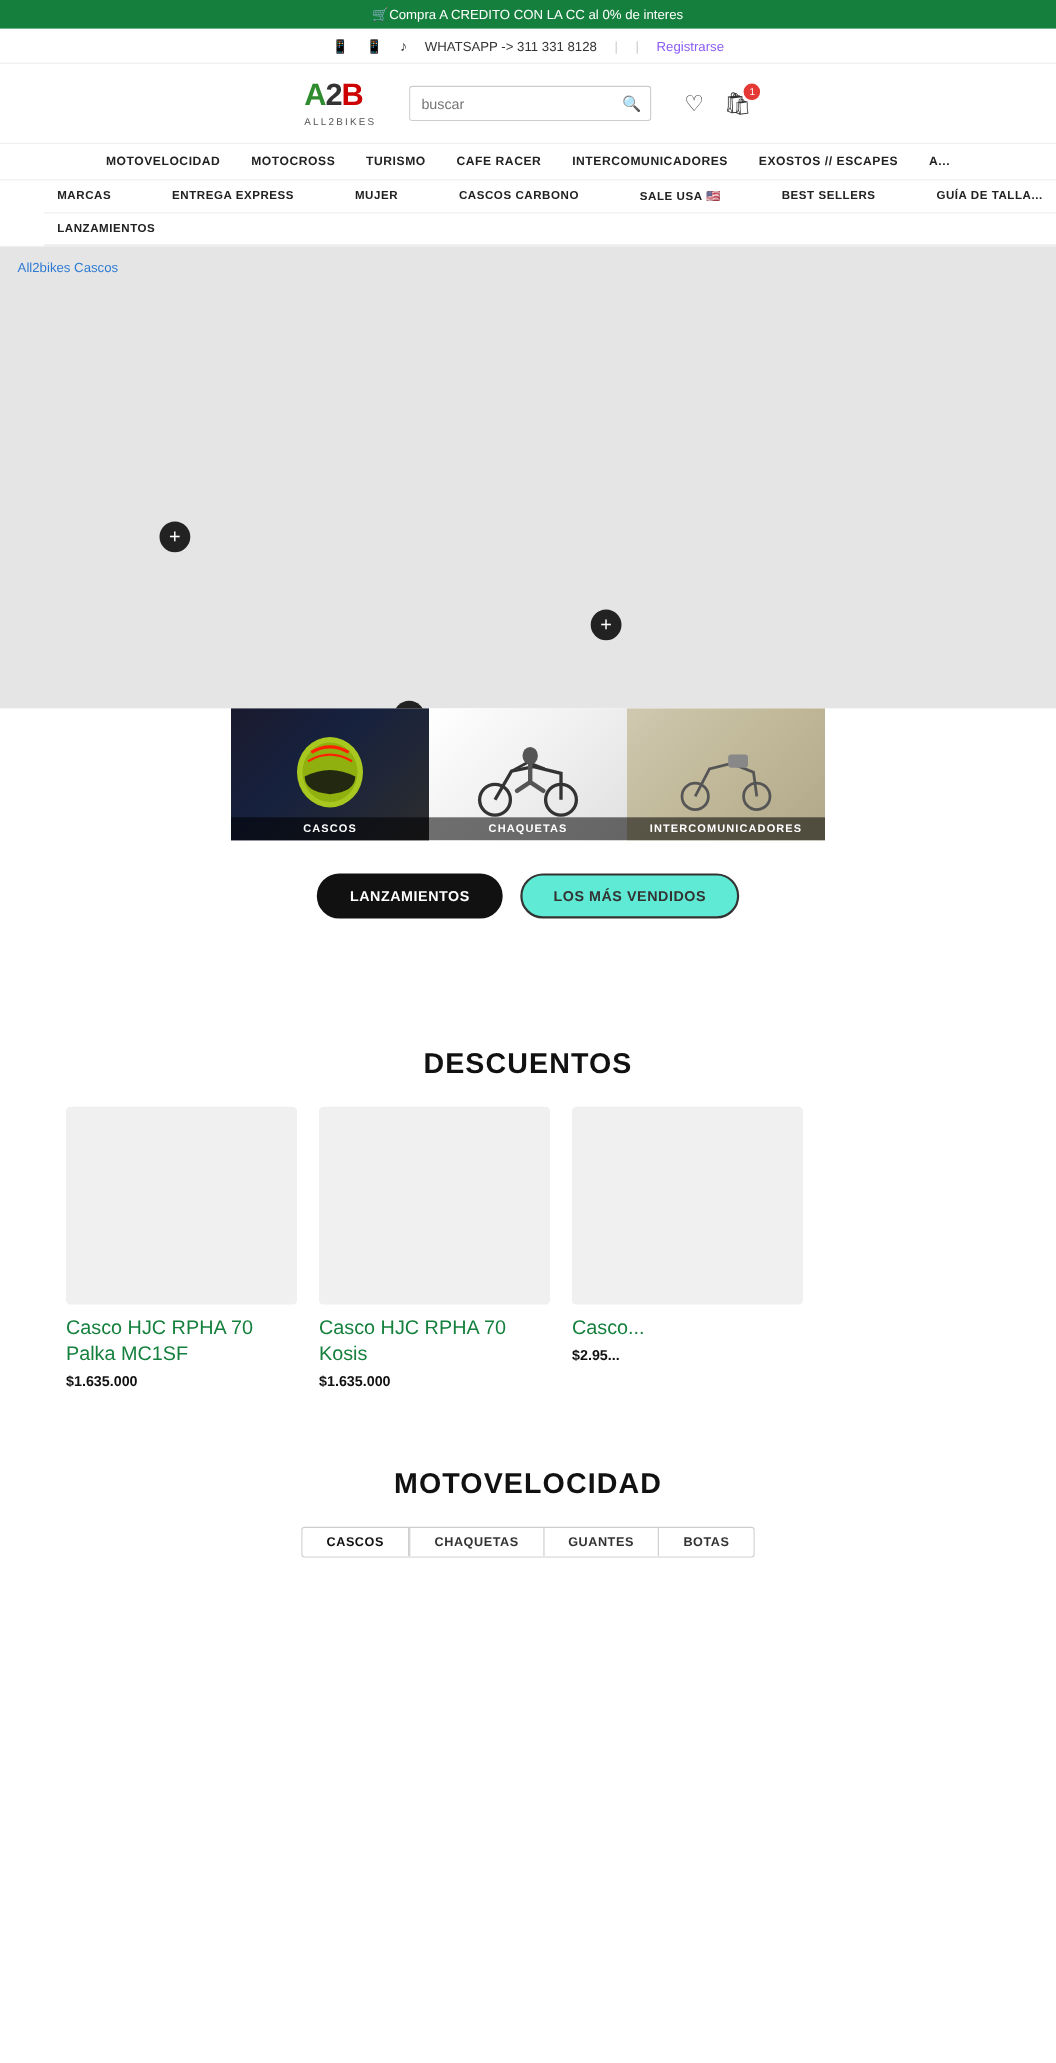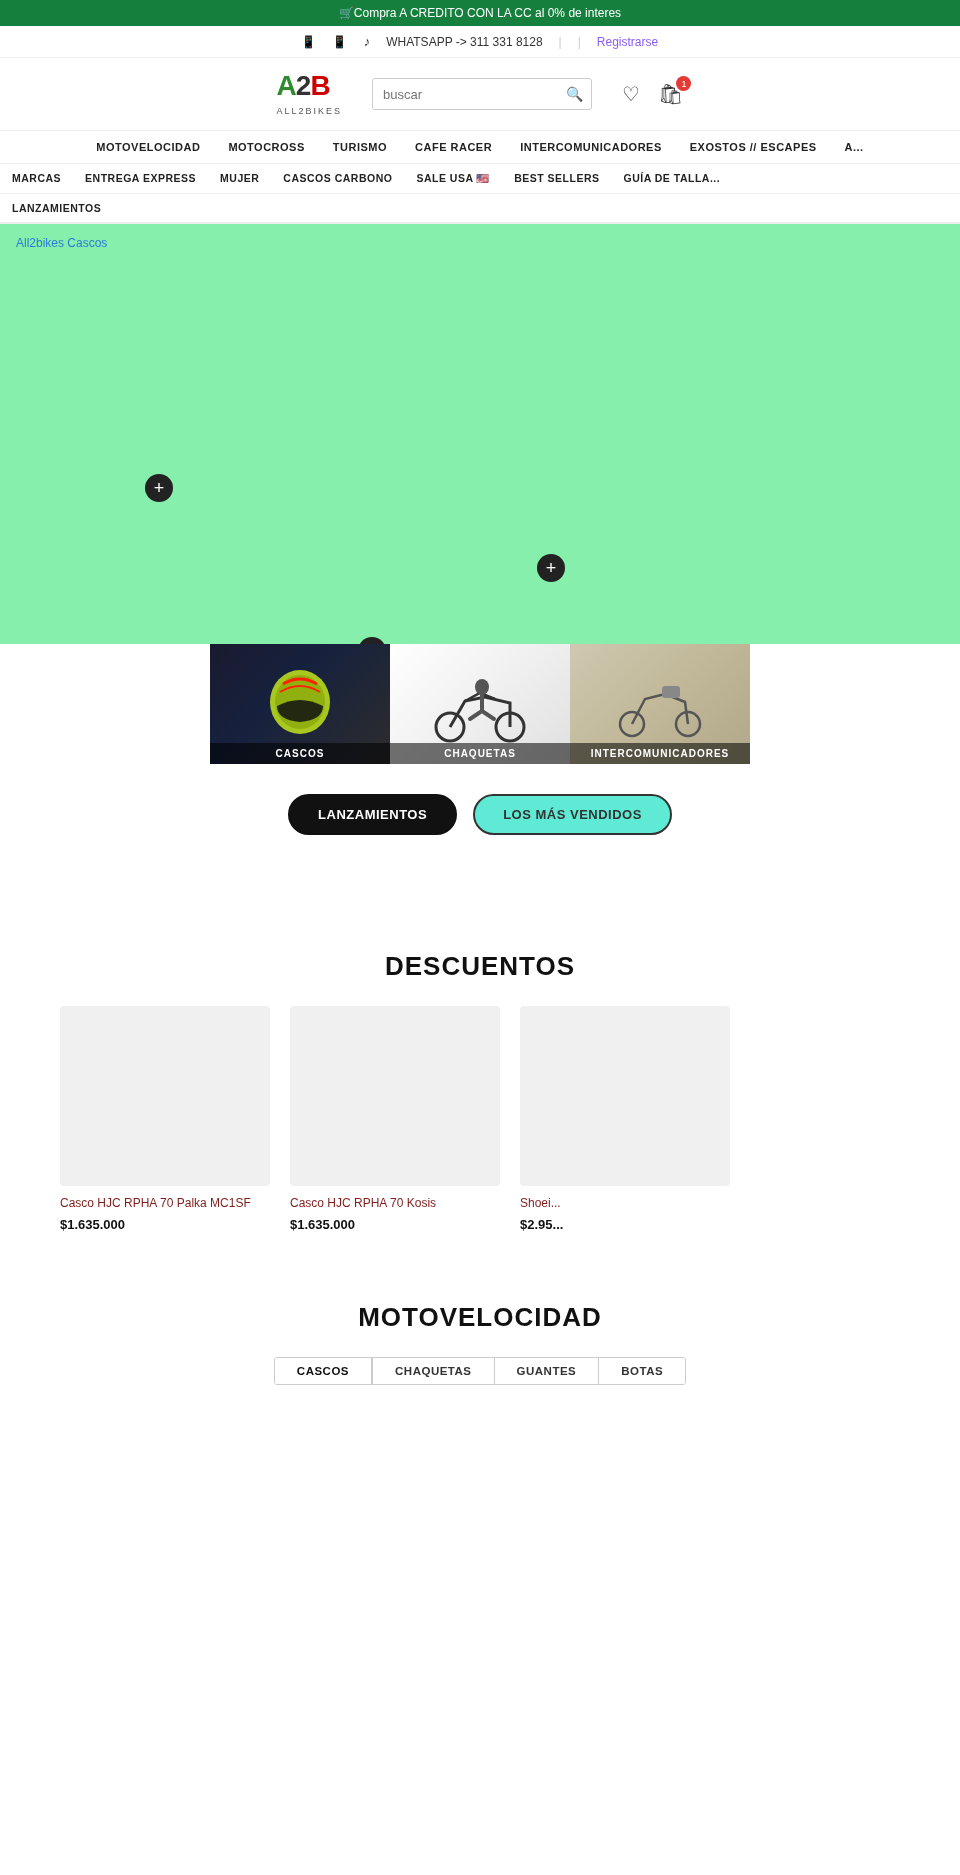--- a/index.html
+++ b/index.html
@@ -119,30 +119,31 @@
       font-size: 11px;
       font-weight: 600;
       text-transform: uppercase;
       letter-spacing: 0.5px;
       padding: 10px 14px;
       display: inline-block;
       white-space: nowrap;
     }
     .nav-secondary {
       display: flex;
-      justify-content: flex-start;
+      justify-content: space-between;
       flex-wrap: wrap;
       border-bottom: 1px solid #eee;
+      margin-left: 40px;
     }
     .nav-secondary a { font-size: 10.5px; padding: 8px 12px; }
 
     
     .hero-area {
       position: relative;
-      background: #86efac;
+      background: #e5e5e5;
       width: 100%;
       height: 420px;
       overflow: hidden;
       text-decoration: underline;
     }
     .breadcrumb {
       position: absolute;
       top: 12px;
       left: 16px;
       font-size: 12px;
@@ -271,22 +272,22 @@
       cursor: pointer;
     }
     .product-img {
       width: 100%;
       height: 180px;
       background: #f0f0f0;
       border-radius: 4px;
       margin-bottom: 10px;
     }
     .product-name {
-      font-size: 12px;
-      color: #7f1d1d;
+      font-size: 18px;
+      color: #15803d;
       margin-bottom: 5px;
       line-height: 1.3;
     }
     .product-price {
       font-size: 13px;
       font-weight: 700;
       color: #111;
     }
 
     
@@ -458,21 +459,21 @@
 
     <div class="product-card">
       <div class="product-img"></div>
       <div class="product-name">Casco HJC RPHA 70 Kosis</div>
       <div class="product-price">$1.635.000</div>
     </div>
 
 
     <div class="product-card">
       <div class="product-img"></div>
-      <div class="product-name">Shoei...</div>
+      <div class="product-name">Casco...</div>
       <div class="product-price">$2.95...</div>
     </div>
 
   </div>
 </div>
 
 <div class="motov-section">
   <h2 class="section-title">MOTOVELOCIDAD</h2>
   <div class="motov-tabs">
     <button class="motov-tab active">CASCOS</button>

